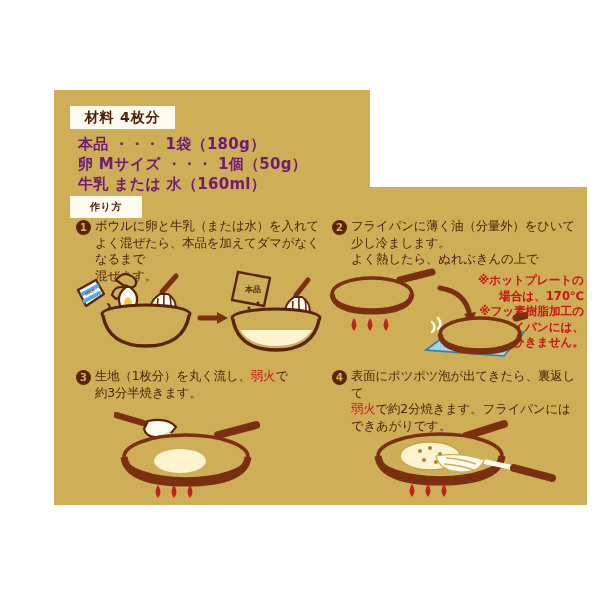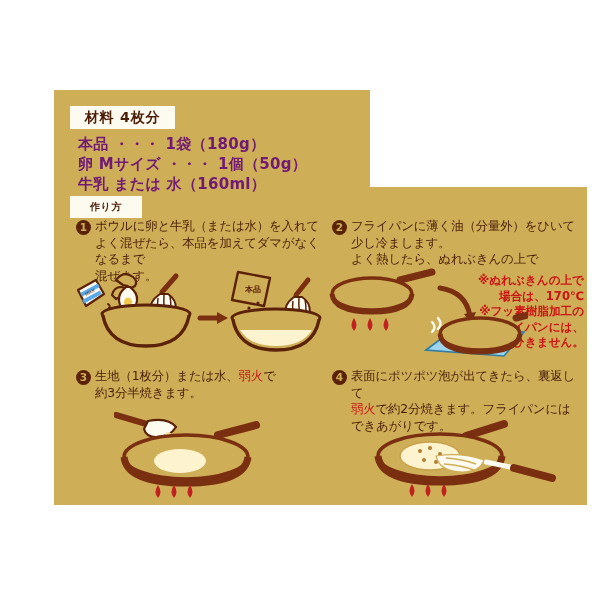--- a/index.html
+++ b/index.html
@@ -254,21 +254,21 @@
           <div class="num">2</div>
           <div class="step-text">
             <div>フライパンに薄く油（分量外）をひいて</div>
             <div>少し冷まします。</div>
             <div>よく熱したら、ぬれぶきんの上で</div>
           </div>
         </div>
       </div>
 
       <div id="side-notes">
-        <div>※ぬれぶきんの上で</div>
+        <div>※ホットプレートの</div>
         <div>　場合は、170℃</div>
         <div>※フッ素樹脂加工の</div>
         <div>　フライパンには、</div>
         <div>　油はひきません。</div>
       </div>
 
       <div class="art" id="art2">
         <svg width="200" height="100" viewBox="0 0 200 100">
 
           <g>
@@ -300,21 +300,21 @@
             <ellipse cx="152" cy="68" rx="40" ry="16" fill="#cfae58" stroke="#7a2f10" stroke-width="3.4"></ellipse>
             <path d="M112 68 q2 18 40 18 q38 0 40 -18" fill="none" stroke="#7a2f10" stroke-width="5"></path>
           </g>
         </svg>
       </div>
 
       <div class="step" id="step3">
         <div class="step-head">
           <div class="num">3</div>
           <div class="step-text">
-            <div><span>生地（1枚分）または水、</span><span class="hot">弱火</span><span>で</span></div>
+            <div><span>生地（1枚分）を丸く流し、</span><span class="hot">弱火</span><span>で</span></div>
             <div>約3分半焼きます。</div>
           </div>
         </div>
       </div>
 
       <div class="art" id="art3">
         <svg width="215" height="98" viewBox="0 0 215 98">
 
           <g>
             <line x1="2" y1="10" x2="36" y2="20" stroke="#7a2f10" stroke-width="6" stroke-linecap="round"></line>

